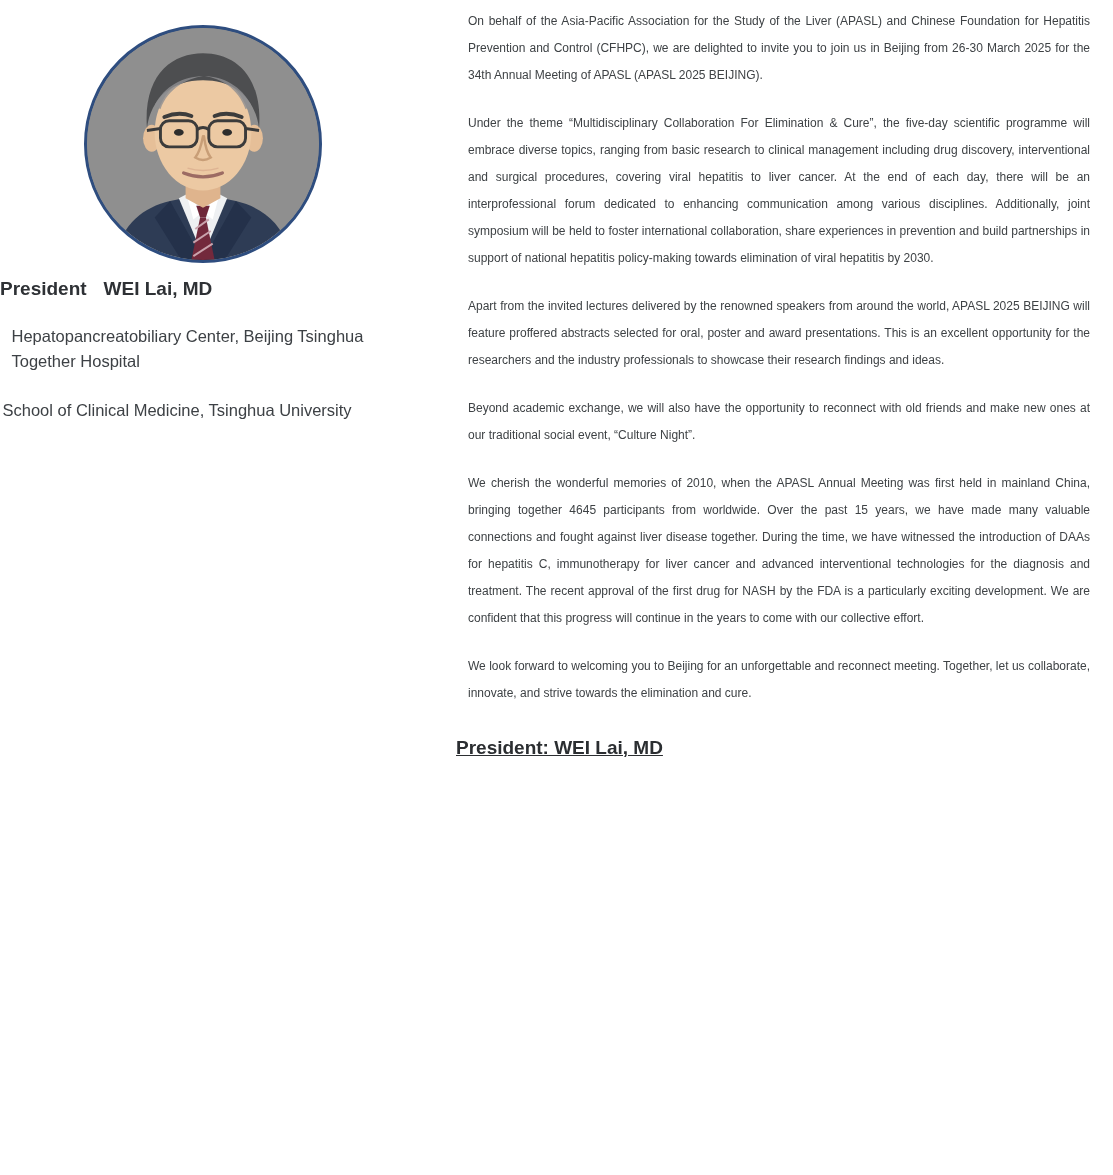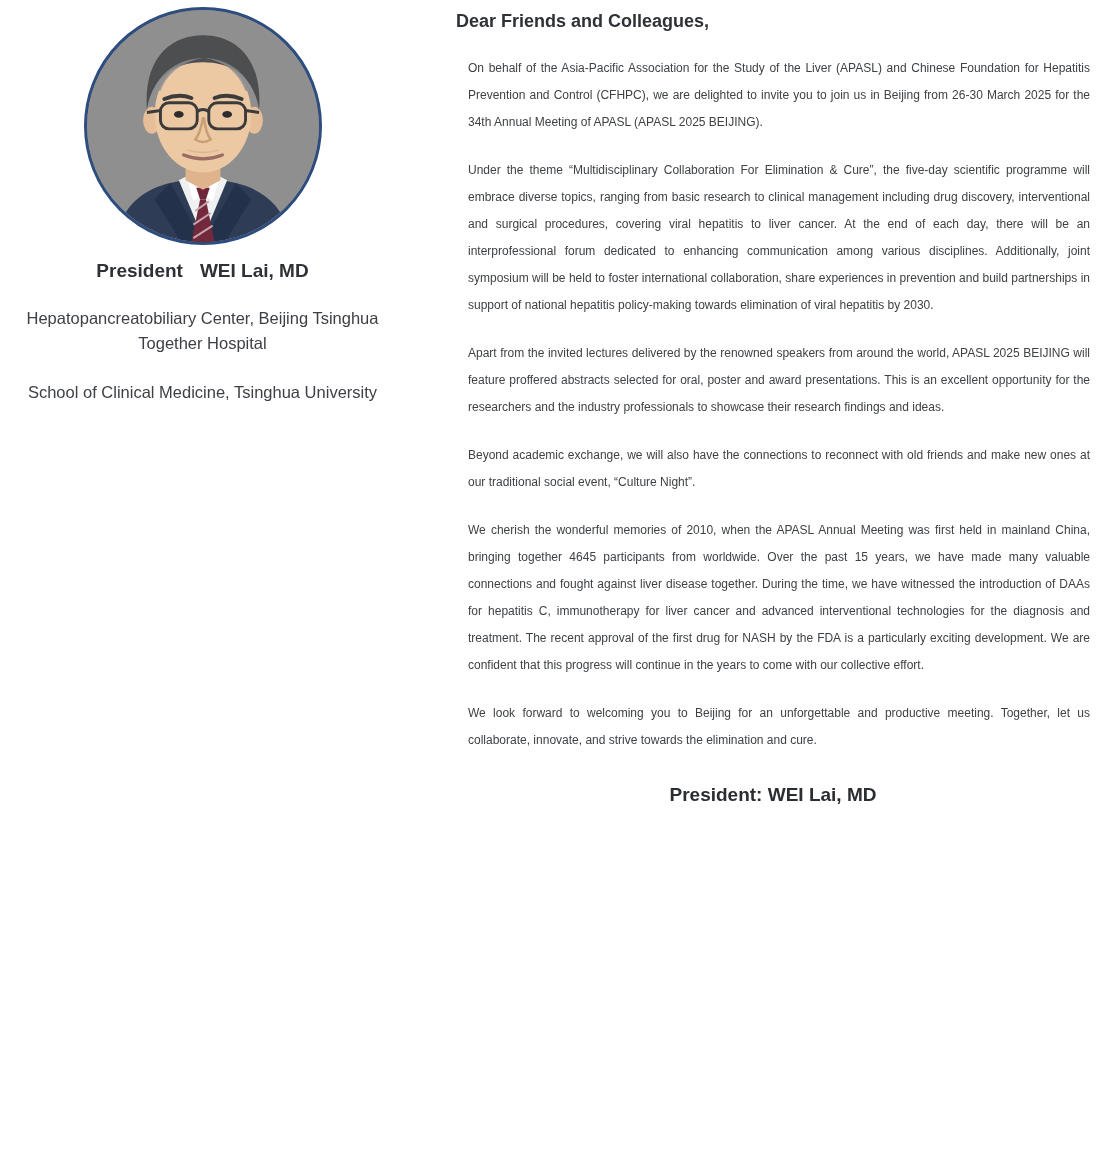--- a/index.html
+++ b/index.html
@@ -17,22 +17,21 @@
     display: flex;
     align-items: flex-start;
     width: 1113px;
     box-sizing: border-box;
   }
 
   
   .profile {
     flex: 0 0 405px;
     width: 405px;
-    padding-top: 7px;
-    text-align: center;
+    padding-top: 25px;
   }
   .photo-ring {
     width: 238px;
     height: 238px;
     margin: 0 auto;
     border-radius: 50%;
     border: 3px solid #2e4d7f;
     box-sizing: border-box;
     overflow: hidden;
     background: #8f8f8f;
@@ -80,21 +79,22 @@
     color: #3e4245;
     text-align: justify;
     text-justify: inter-word;
   }
   .signature {
     margin: 28px 0 0 0;
     font-size: 19px;
     line-height: 26px;
     font-weight: 700;
     color: #2b2e31;
-    text-align: center;
+    text-align: left;
+    text-decoration: underline;
   }
   .date {
     margin: 27px 0 0 0;
     font-size: 17px;
     line-height: 24px;
     color: #3e4245;
     text-align: right;
   }
 </style>
 </head>
@@ -167,25 +167,24 @@
 
     <div class="president-title">
       <span>President</span><span class="name">WEI Lai, MD</span>
     </div>
 
     <div class="affiliation">Hepatopancreatobiliary Center, Beijing Tsinghua Together Hospital</div>
     <div class="affiliation second">School of Clinical Medicine, Tsinghua University</div>
   </div>
 
   <div class="letter">
-    <h1 class="salutation">Dear Friends and Colleagues,</h1>
 
     <p class="body-para">On behalf of the Asia-Pacific Association for the Study of the Liver (APASL) and Chinese Foundation for Hepatitis Prevention and Control (CFHPC), we are delighted to invite you to join us in Beijing from 26-30 March 2025 for the 34th Annual Meeting of APASL (APASL 2025 BEIJING).</p>
     <p class="body-para">Under the theme “Multidisciplinary Collaboration For Elimination &amp; Cure”, the five-day scientific programme will embrace diverse topics, ranging from basic research to clinical management including drug discovery, interventional and surgical procedures, covering viral hepatitis to liver cancer. At the end of each day, there will be an interprofessional forum dedicated to enhancing communication among various disciplines. Additionally, joint symposium will be held to foster international collaboration, share experiences in prevention and build partnerships in support of national hepatitis policy-making towards elimination of viral hepatitis by 2030.</p>
     <p class="body-para">Apart from the invited lectures delivered by the renowned speakers from around the world, APASL 2025 BEIJING will feature proffered abstracts selected for oral, poster and award presentations. This is an excellent opportunity for the researchers and the industry professionals to showcase their research findings and ideas.</p>
-    <p class="body-para">Beyond academic exchange, we will also have the connections to reconnect with old friends and make new ones at our traditional social event, “Culture Night”.</p>
+    <p class="body-para">Beyond academic exchange, we will also have the opportunity to reconnect with old friends and make new ones at our traditional social event, “Culture Night”.</p>
     <p class="body-para">We cherish the wonderful memories of 2010, when the APASL Annual Meeting was first held in mainland China, bringing together 4645 participants from worldwide. Over the past 15 years, we have made many valuable connections and fought against liver disease together. During the time, we have witnessed the introduction of DAAs for hepatitis C, immunotherapy for liver cancer and advanced interventional technologies for the diagnosis and treatment. The recent approval of the first drug for NASH by the FDA is a particularly exciting development. We are confident that this progress will continue in the years to come with our collective effort.</p>
-    <p class="body-para">We look forward to welcoming you to Beijing for an unforgettable and productive meeting. Together, let us collaborate, innovate, and strive towards the elimination and cure.</p>
+    <p class="body-para">We look forward to welcoming you to Beijing for an unforgettable and reconnect meeting. Together, let us collaborate, innovate, and strive towards the elimination and cure.</p>
 
     <div class="signature">President: WEI Lai, MD</div>
   </div>
 
 </div>
 
 </body></html>

